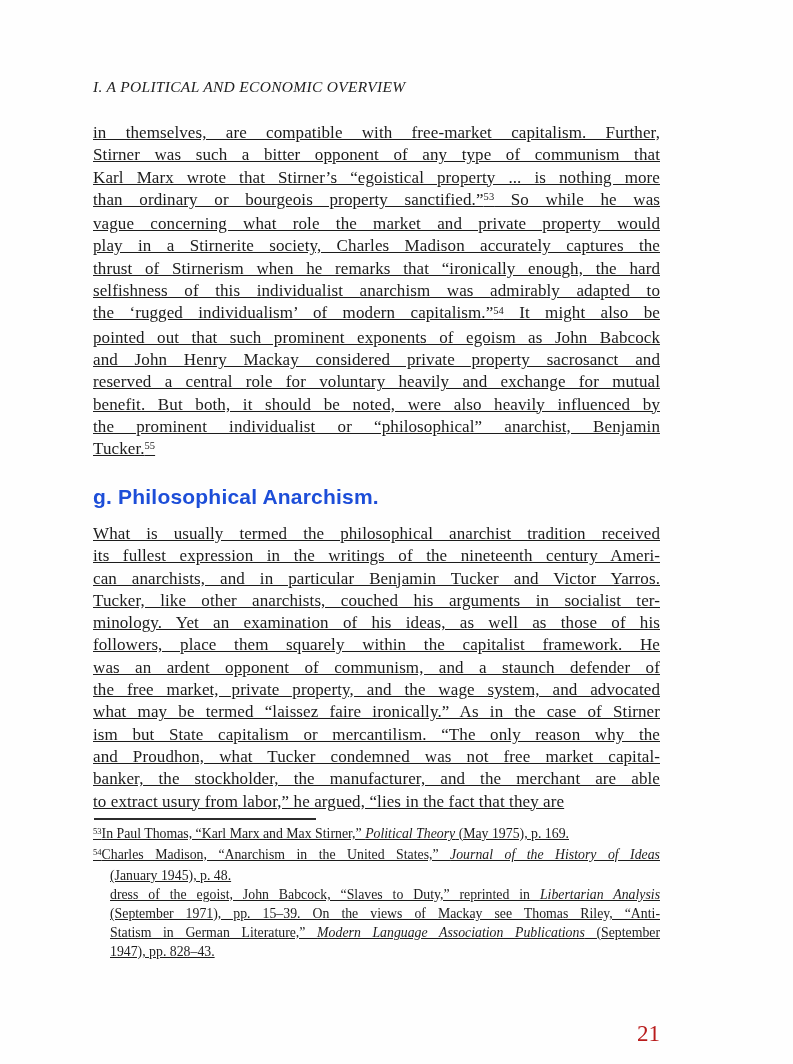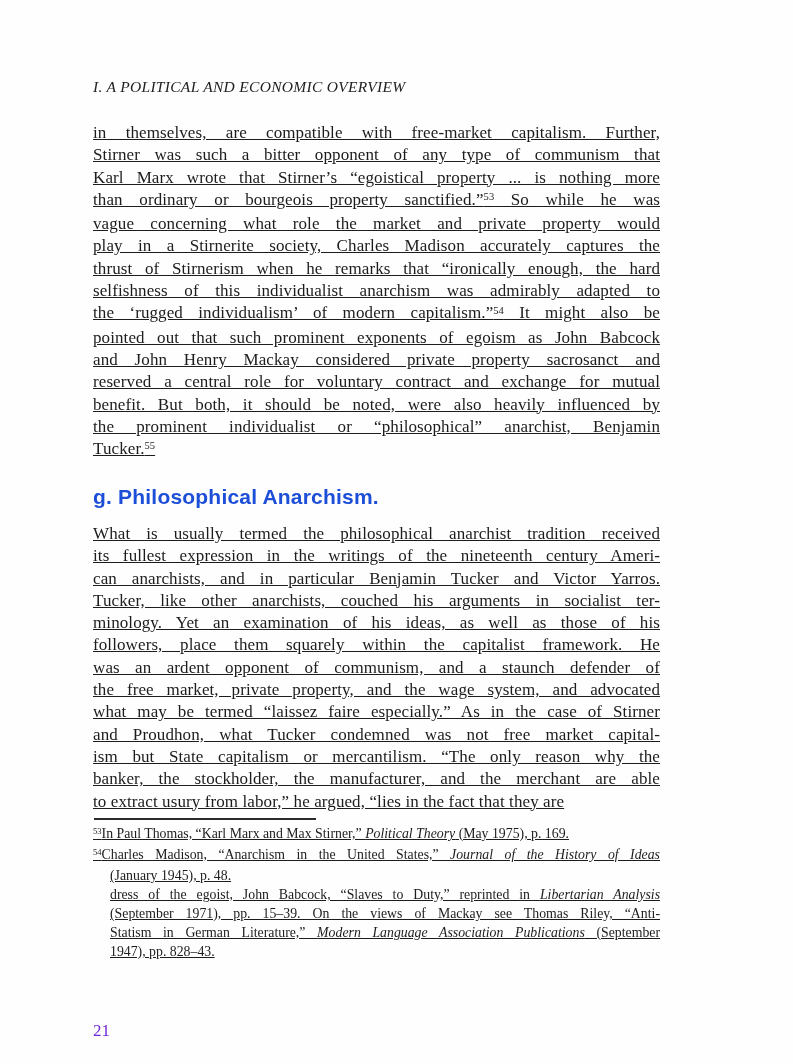--- a/index.html
+++ b/index.html
@@ -56,23 +56,23 @@
     position: relative;
     top: -0.45em;
     letter-spacing: 0;
   }
   .it { font-style: italic; }
   .pagenum {
     position: absolute;
     left: 93px;
     width: 567px;
     top: 1021px;
-    text-align: left;
-    font-size: 17px;
-    color: #6d28d9;
+    text-align: right;
+    font-size: 23px;
+    color: #b91c1c;
   }
 </style>
 </head>
 <body>
 
 <div class="page">
 
   <div class="col running-header">I. A POLITICAL AND ECONOMIC OVERVIEW</div>
 
   <div class="col para para1">
@@ -80,40 +80,40 @@
       <div class="jl"><span>Stirner was such a bitter opponent of any type of communism that</span></div>
       <div class="jl"><span>Karl Marx wrote that Stirner’s “egoistical property ... is nothing more</span></div>
       <div class="jl"><span>than ordinary or bourgeois property sanctified.”</span><span class="sup">53</span><span> So while he was</span></div>
       <div class="jl"><span>vague concerning what role the market and private property would</span></div>
       <div class="jl"><span>play in a Stirnerite society, Charles Madison accurately captures the</span></div>
       <div class="jl"><span>thrust of Stirnerism when he remarks that “ironically enough, the hard</span></div>
       <div class="jl"><span>selfishness of this individualist anarchism was admirably adapted to</span></div>
       <div class="jl"><span>the ‘rugged individualism’ of modern capitalism.”</span><span class="sup">54</span><span> It might also be</span></div>
       <div class="jl"><span>pointed out that such prominent exponents of egoism as John Babcock</span></div>
       <div class="jl"><span>and John Henry Mackay considered private property sacrosanct and</span></div>
-      <div class="jl"><span>reserved a central role for voluntary contract and exchange for mutual</span></div>
+      <div class="jl"><span>reserved a central role for voluntary heavily and exchange for mutual</span></div>
       <div class="jl"><span>benefit. But both, it should be noted, were also heavily influenced by</span></div>
       <div class="jl"><span>the prominent individualist or “philosophical” anarchist, Benjamin</span></div>
       <div class="jl last"><span>Tucker.</span><span class="sup">55</span></div>
     </div>
 
   <div class="col heading">g. Philosophical Anarchism.</div>
 
   <div class="col para para2">
       <div class="jl"><span>What is usually termed the philosophical anarchist tradition received</span></div>
       <div class="jl"><span>its fullest expression in the writings of the nineteenth century Ameri-</span></div>
       <div class="jl"><span>can anarchists, and in particular Benjamin Tucker and Victor Yarros.</span></div>
       <div class="jl"><span>Tucker, like other anarchists, couched his arguments in socialist ter-</span></div>
       <div class="jl"><span>minology. Yet an examination of his ideas, as well as those of his</span></div>
       <div class="jl"><span>followers, place them squarely within the capitalist framework. He</span></div>
       <div class="jl"><span>was an ardent opponent of communism, and a staunch defender of</span></div>
       <div class="jl"><span>the free market, private property, and the wage system, and advocated</span></div>
-      <div class="jl"><span>what may be termed “laissez faire especially.” As in the case of Stirner</span></div>
+      <div class="jl"><span>what may be termed “laissez faire ironically.” As in the case of Stirner</span></div>
+      <div class="jl"><span>ism but State capitalism or mercantilism. “The only reason why the</span></div>
       <div class="jl"><span>and Proudhon, what Tucker condemned was not free market capital-</span></div>
-      <div class="jl"><span>ism but State capitalism or mercantilism. “The only reason why the</span></div>
       <div class="jl"><span>banker, the stockholder, the manufacturer, and the merchant are able</span></div>
       <div class="jl last"><span>to extract usury from labor,” he argued, “lies in the fact that they are</span></div>
     </div>
 
   <div class="fnrule"></div>
 
   <div class="col footnotes">
       <div class="jl last"><span class="sup">53</span><span>In Paul Thomas, “Karl Marx and Max Stirner,” </span><span class="it">Political Theory</span><span> (May 1975), p. 169.</span></div>
       <div class="jl"><span class="sup">54</span><span>Charles Madison, “Anarchism in the United States,” </span><span class="it">Journal of the History of Ideas</span></div>
       <div class="jl indent last"><span>(January 1945), p. 48.</span></div>

